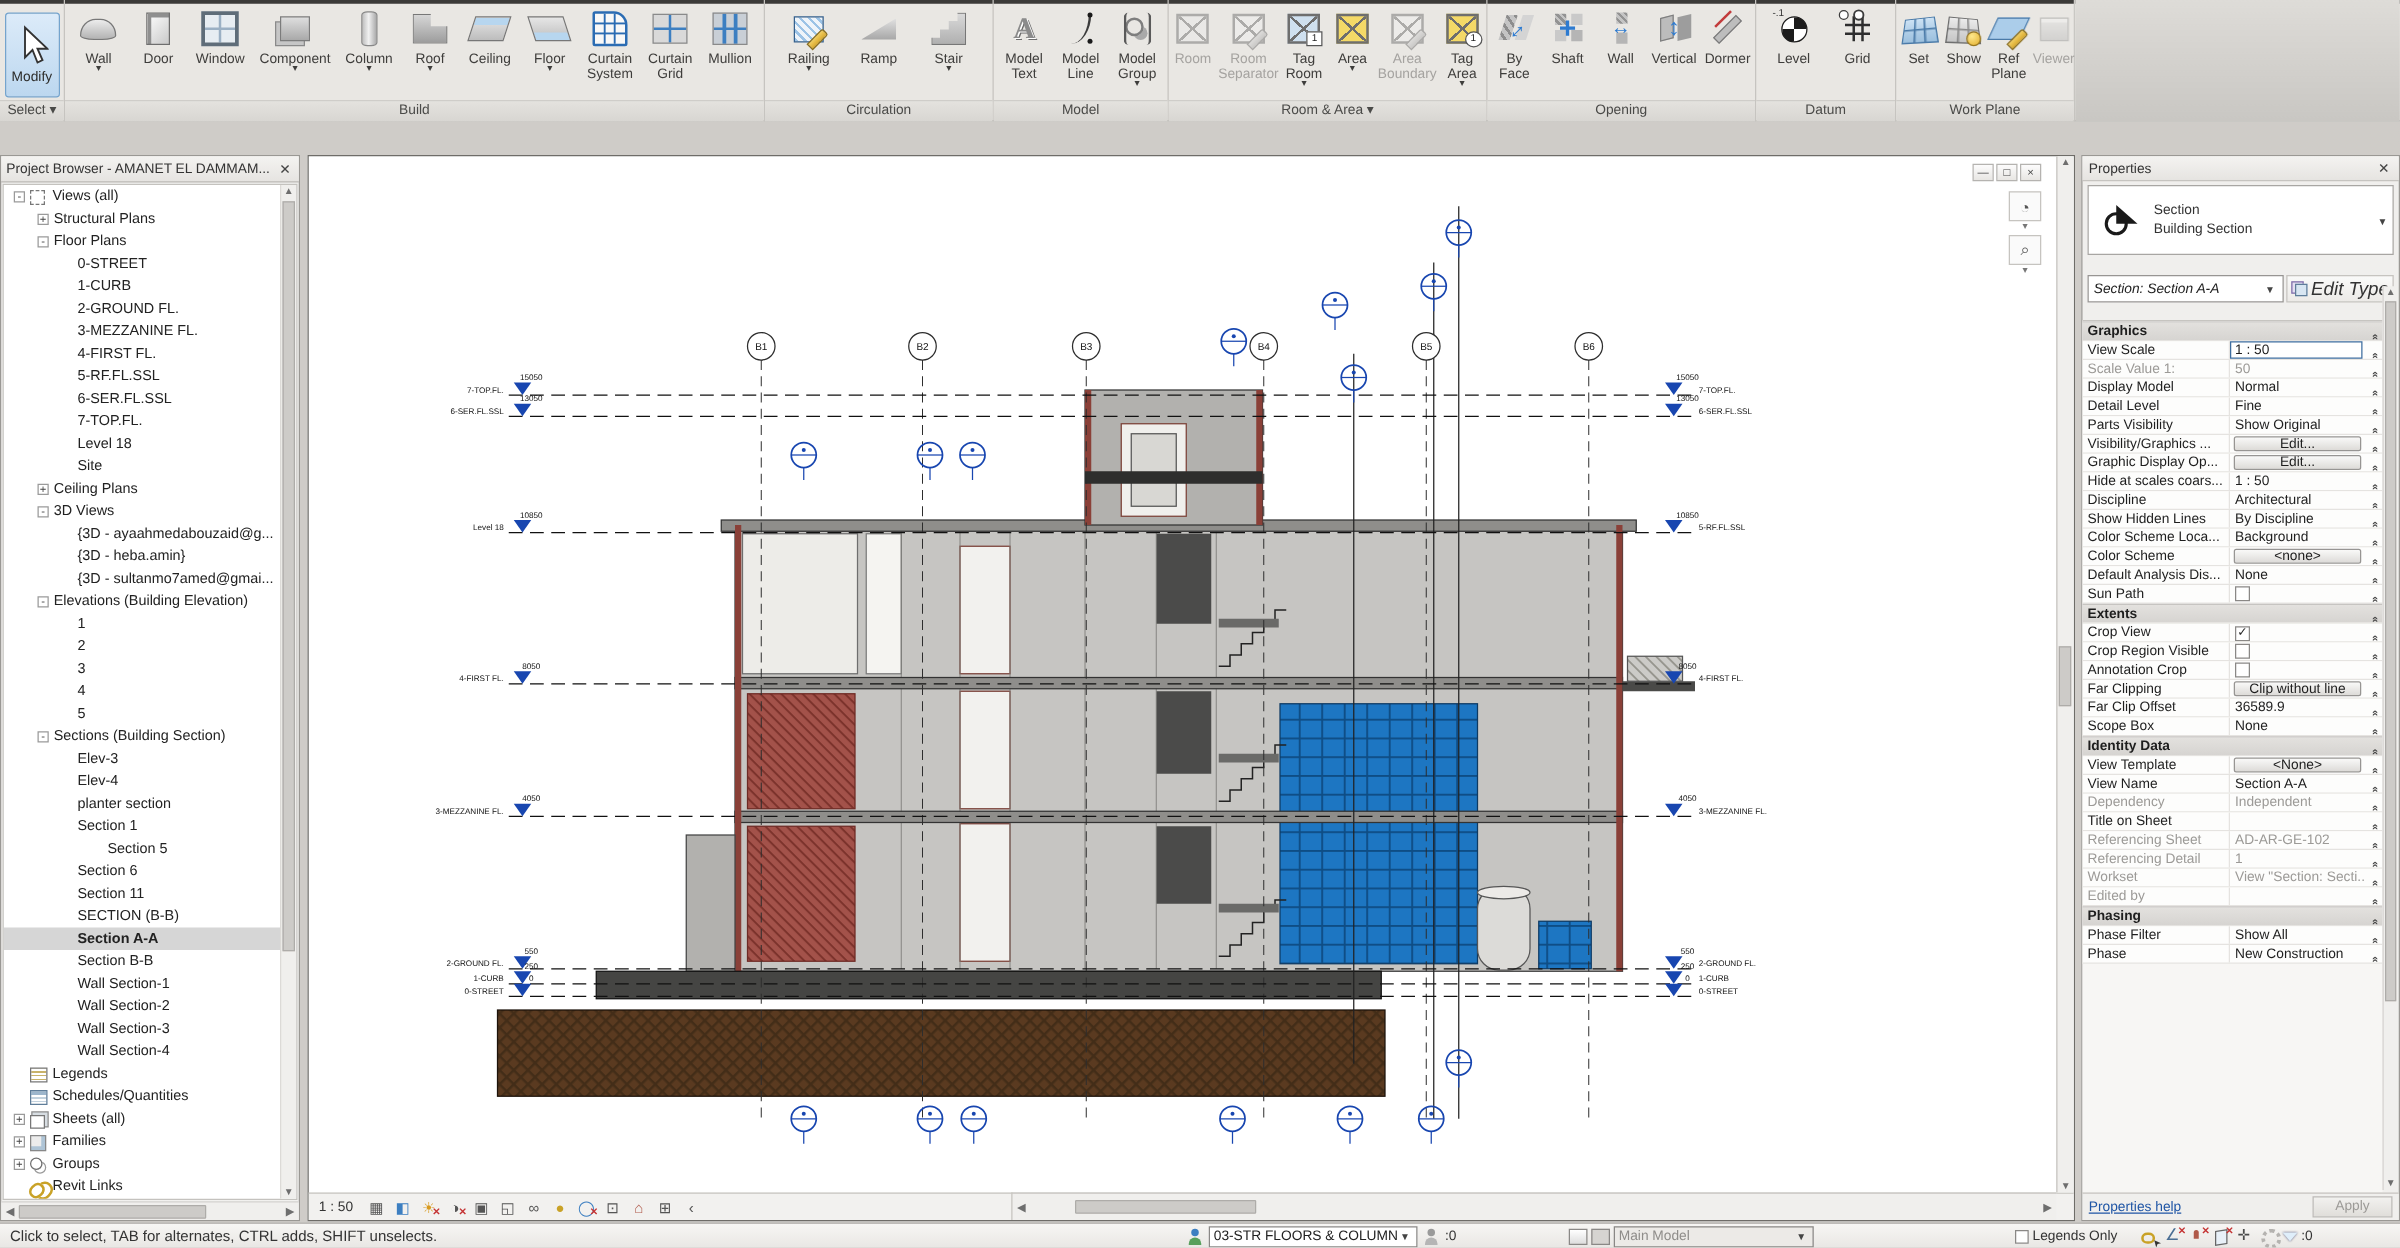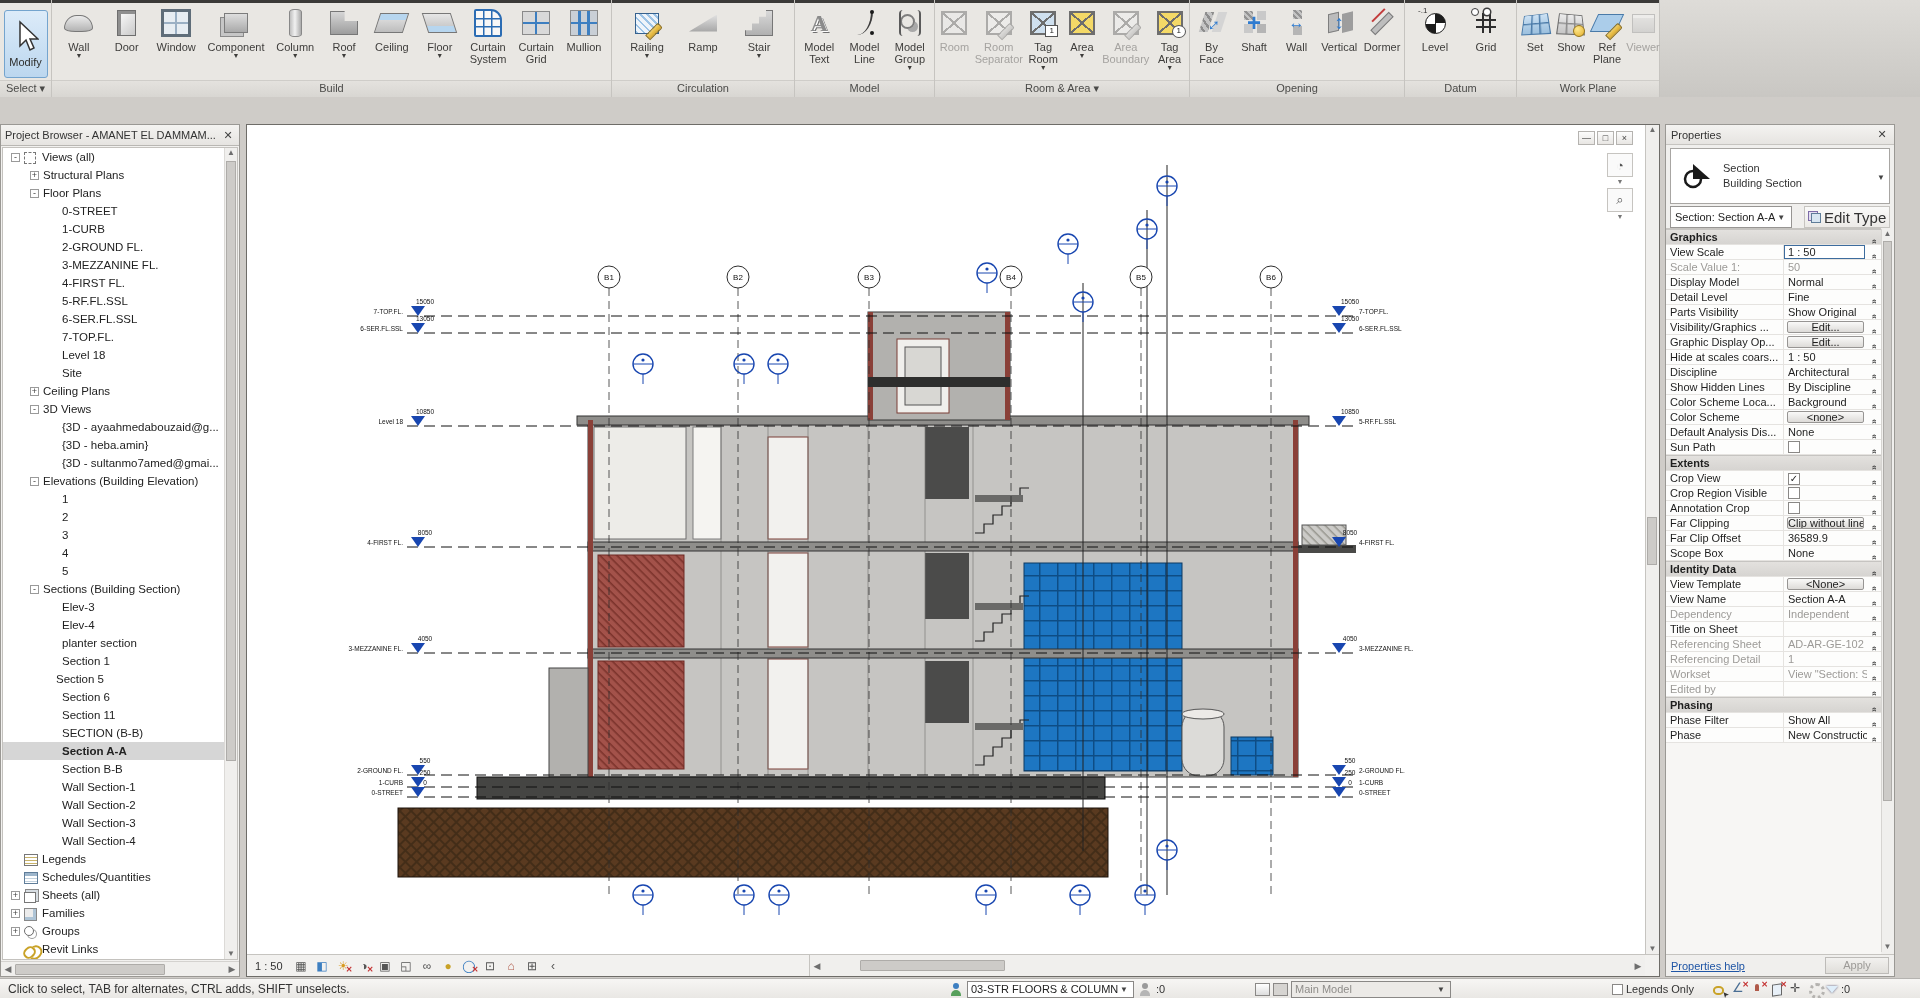--- a/index.html
+++ b/index.html
@@ -109,28 +109,28 @@
 .navbar .nbtn{width:26px;height:24px;border:1px solid #c6c4c0;background:rgba(250,250,250,.9);display:flex;align-items:center;justify-content:center;cursor:pointer;font-size:13px;color:#555;}
 .navbar .nsub{height:9px;text-align:center;font-size:7px;color:#777;cursor:pointer;}
 .vcb{position:absolute;left:0;bottom:0;height:22px;width:100%;background:#f2f1ef;border-top:1px solid #c6c4c0;display:flex;align-items:center;font-size:11px;color:#333;}
 .vcb .scale{padding:0 8px;cursor:pointer;}
 .vcb-ic{width:19px;height:18px;margin:0 1px;display:flex;align-items:center;justify-content:center;font-size:12px;color:#555;cursor:pointer;border:1px solid transparent;position:relative;}
 .redx::after{content:"✕";position:absolute;right:-1px;bottom:0;font-size:8px;color:#c43232;font-weight:bold;}
 .canvas-hscroll{position:absolute;right:14px;bottom:0;height:22px;left:562px;background:#f0efed;border-top:1px solid #c6c4c0;border-left:1px solid #c6c4c0;display:flex;align-items:center;}
 .canvas-vscroll{position:absolute;right:0;top:0;bottom:22px;width:14px;background:#f0efed;border-left:1px solid #c6c4c0;}
 
 
-.props{position:absolute;left:1665px;top:124px;width:230px;height:853px;background:#f0efed;border:1px solid #9a9894;display:flex;flex-direction:column;}
+.props{position:absolute;left:1665px;top:124px;width:255px;height:853px;background:#f0efed;border:1px solid #9a9894;display:flex;flex-direction:column;}
 .pr-title{height:20px;font-size:11px;color:#333;display:flex;align-items:center;padding:0 5px;background:linear-gradient(#f4f3f1,#e6e4e1);border-bottom:1px solid #c6c4c0;}
 .pr-title .t{flex:1;}
 .typebox{margin:3px 4px 2px;height:56px;background:#fff;border:1px solid #a8a6a3;display:flex;align-items:center;position:relative;}
 .typebox .tb-ic{width:52px;display:flex;align-items:center;justify-content:center;}
 .typebox .tb-tx{font-size:11px;color:#333;line-height:15px;}
 .typebox .tb-arw{position:absolute;right:4px;top:24px;font-size:8px;color:#444;}
-.selrow{display:flex;margin:0 4px;gap:12px;height:22px;}
+.selrow{display:flex;margin:14px 4px;gap:2px;height:22px;font-style:italic;}
 .selcombo{flex:1;background:#fff;border:1px solid #979593;font-size:11px;display:flex;align-items:center;padding:0 4px;color:#222;}
 .selcombo .cv{flex:1;overflow:hidden;white-space:nowrap;}
 .carw{font-size:8px;color:#444;padding:0 2px;}
 .edittype{width:86px;border:1px solid #c6c4c0;background:linear-gradient(#fafaf9,#eceae7);display:flex;align-items:center;justify-content:center;gap:3px;font-size:15px;color:#333;cursor:pointer;}
 .et-ic{width:13px;height:12px;position:relative;}
 .et-ic::before{content:"";position:absolute;left:0;top:0;width:8px;height:8px;border:1px solid #7d6ca8;background:#e4def2;}
 .et-ic::after{content:"";position:absolute;right:0;bottom:0;width:8px;height:8px;border:1px solid #5f7d99;background:#d8e6f2;}
 .prows{flex:1;margin-right:13px;overflow:hidden;background:#f7f6f4;border-top:1px solid #c6c4c0;}
 .prow{display:flex;height:15px;line-height:14px;font-size:11px;border-bottom:1px solid #e5e3e0;background:#fdfdfc;justify-content:flex-end;}
 .prow .pl{width:118px;padding-left:4px;color:#1e1e1e;overflow:hidden;white-space:nowrap;border-right:1px solid #e5e3e0;flex:none;}
@@ -575,21 +575,21 @@
           <div class="trow" style="padding-left: 46px;">
           <span class="exp"></span>
           <span class="ti"></span>
           <span>planter section</span>
         </div>
           <div class="trow" style="padding-left: 46px;">
           <span class="exp"></span>
           <span class="ti"></span>
           <span>Section 1</span>
         </div>
-          <div class="trow" style="padding-left: 40px;">
+          <div class="trow" style="padding-left: 54px; margin-left: 16px;">
           <span class="exp"></span>
           <span class="ti"></span>
           <span>Section 5</span>
         </div>
           <div class="trow" style="padding-left: 46px;">
           <span class="exp"></span>
           <span class="ti"></span>
           <span>Section 6</span>
         </div>
           <div class="trow" style="padding-left: 46px;">

